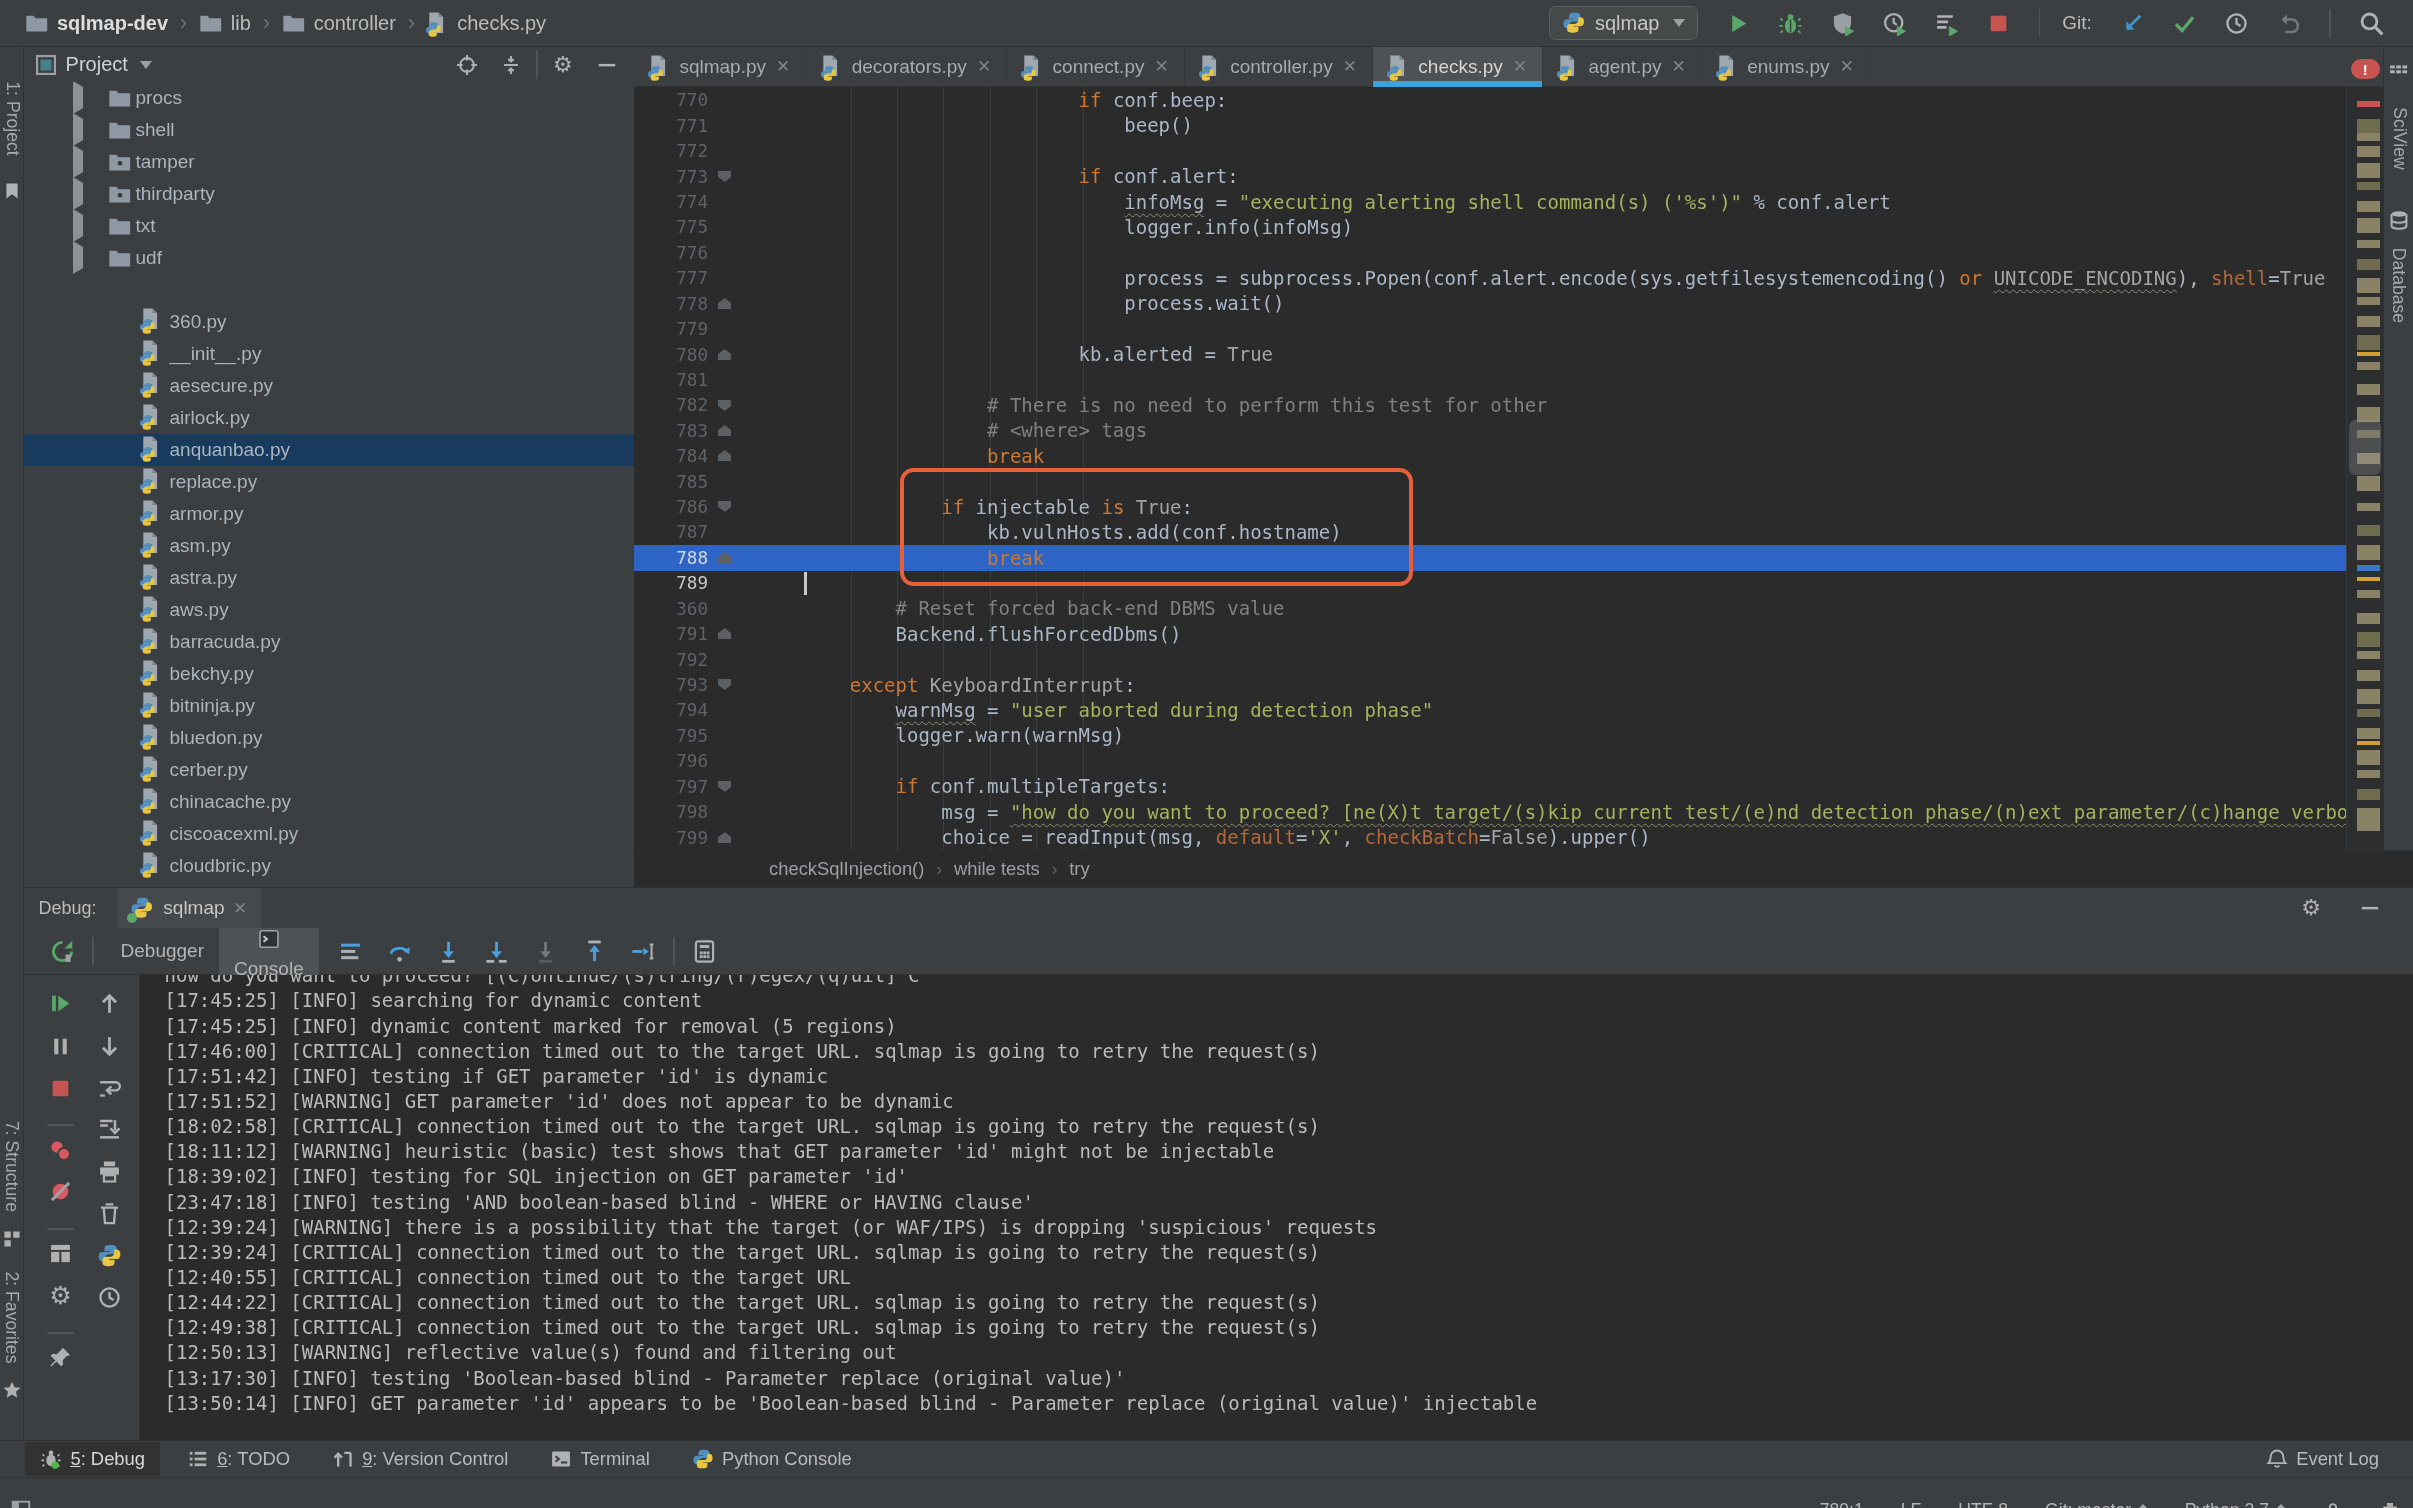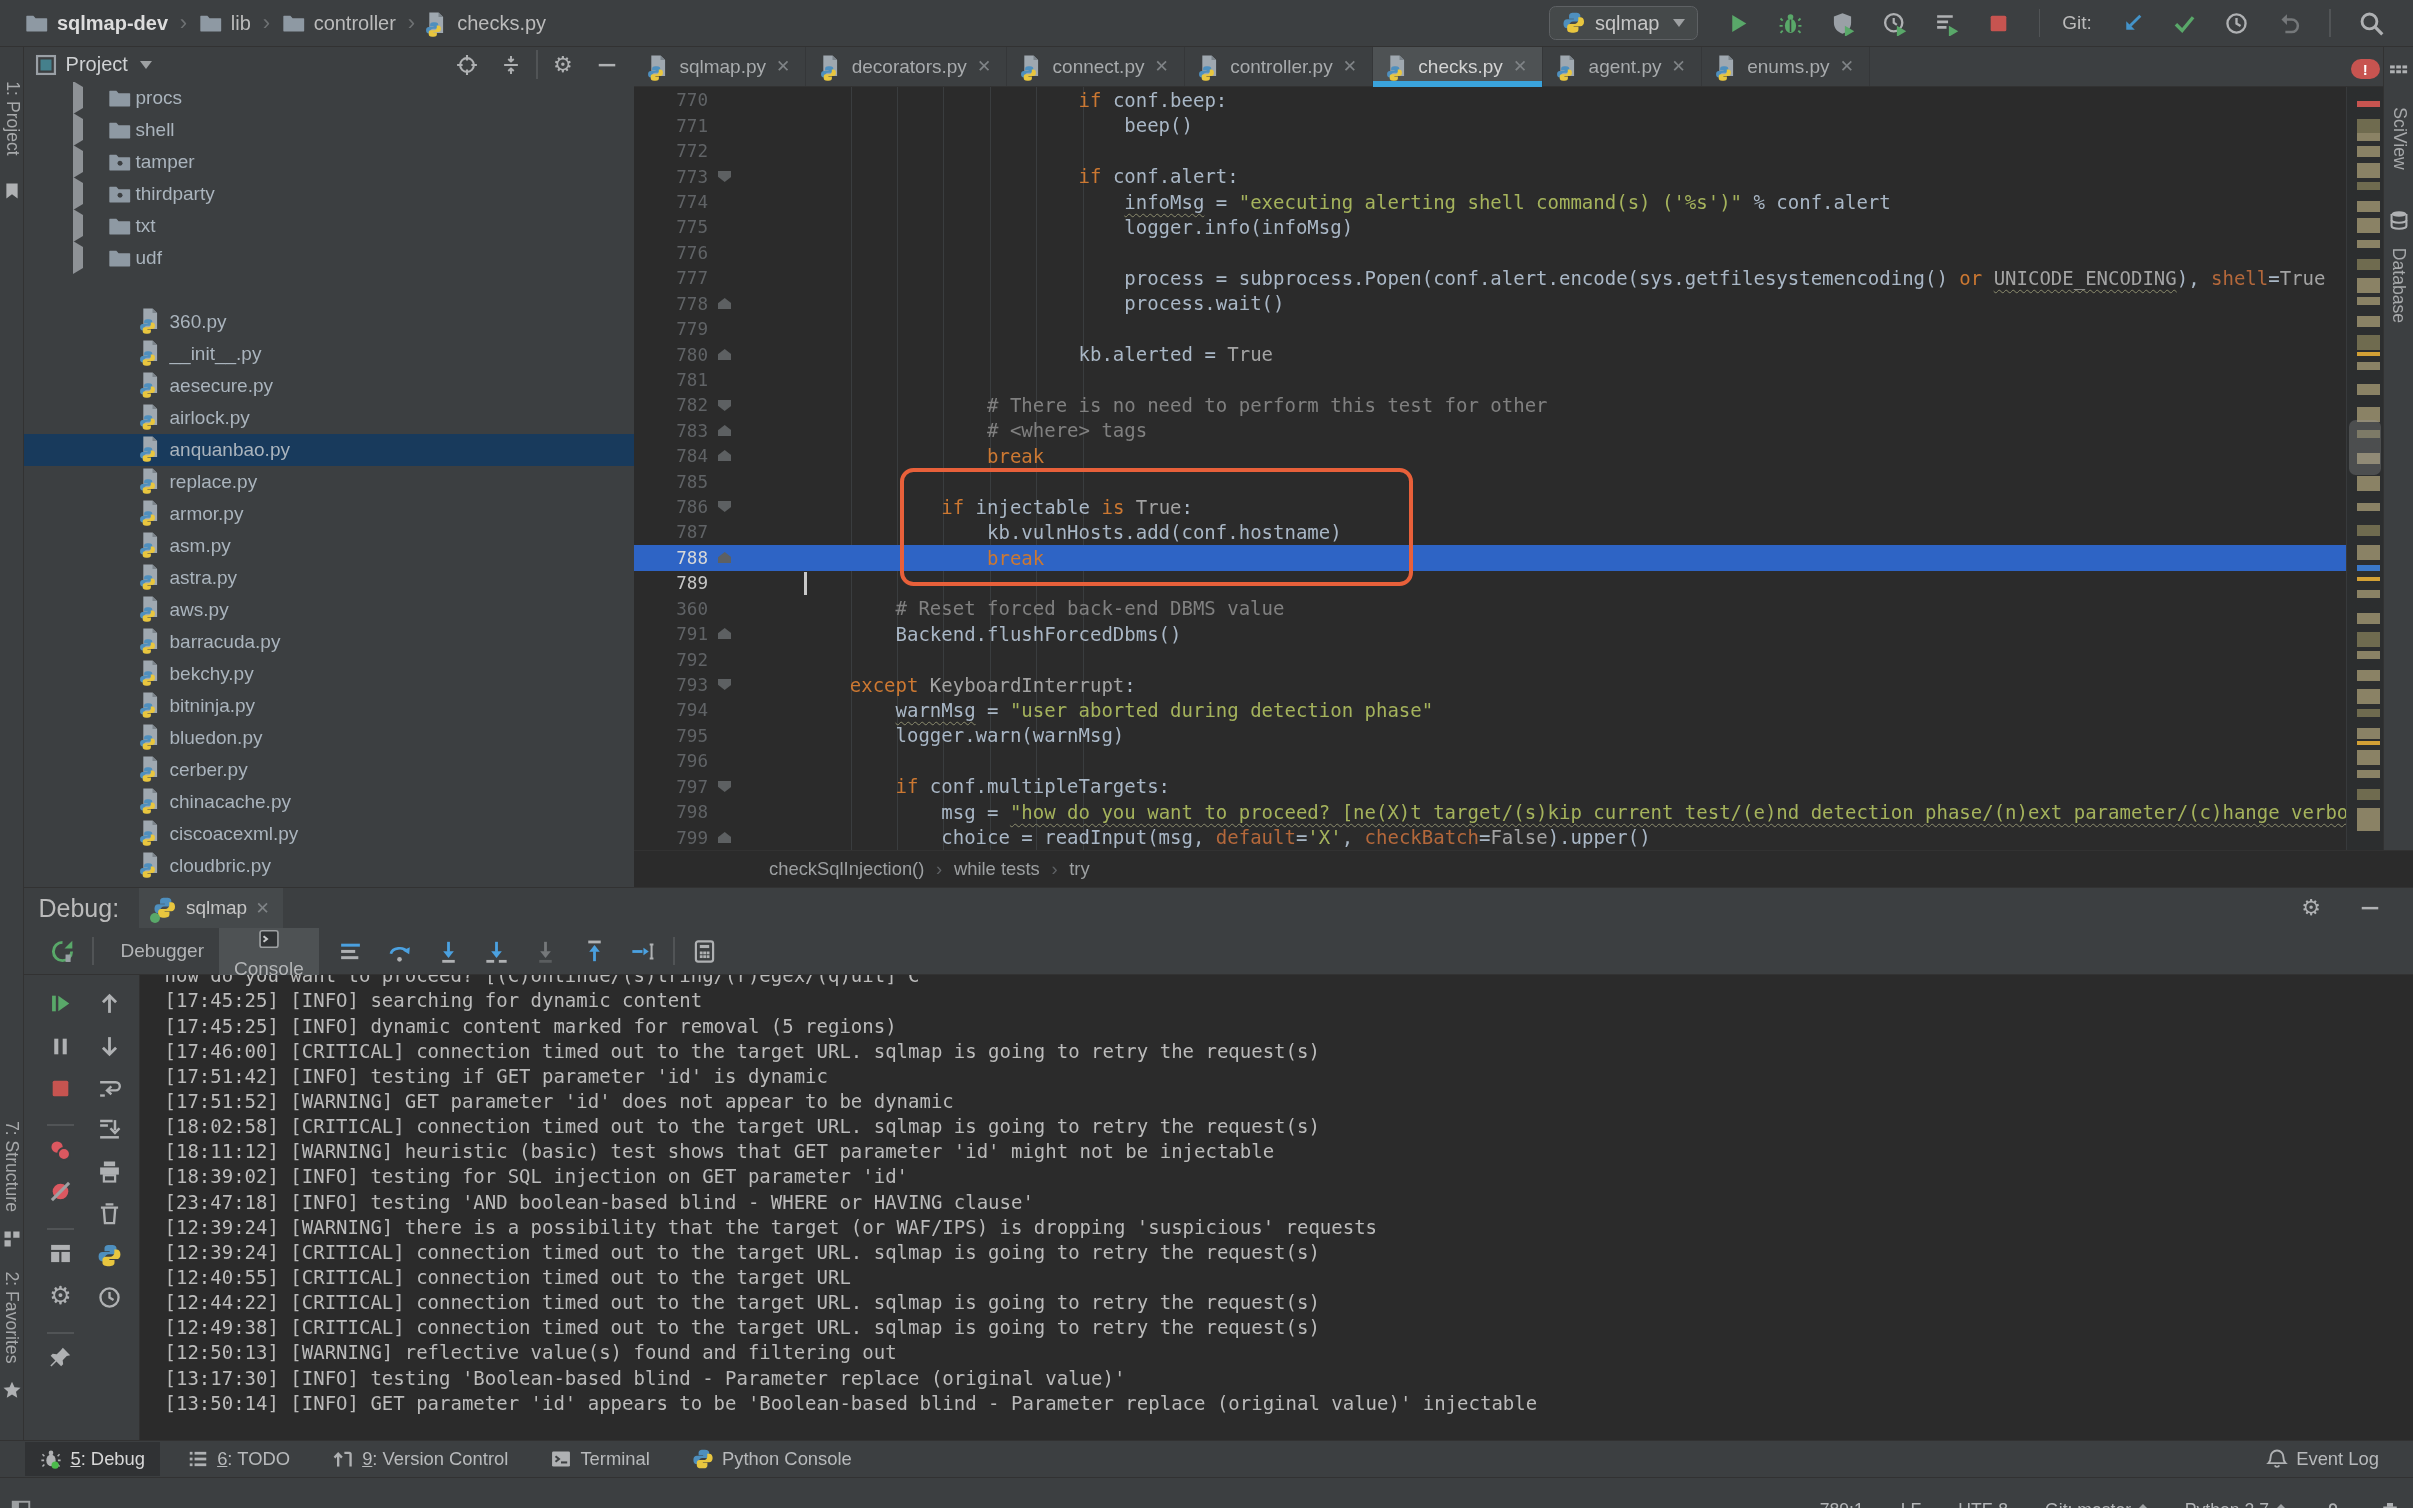--- a/index.html
+++ b/index.html
@@ -76,21 +76,21 @@
   #right-stripe .stripe-item { width:30px; }
   #right-stripe .vlabel-box { width:30px; }
 
   
   #editor-breadcrumbs { position:absolute; left:634px; top:850px; width:1779px; height:37px; background:#2b2b2b; border-top:1.7px solid #323232; display:flex; align-items:center; gap:11.7px; padding-left:135px; font-size:18.4px; color:#9da0a2; }
   #editor-breadcrumbs .bc-sep { color:#5f6265; font-size:18.4px; }
 
   
   #debug-panel { position:absolute; left:23.5px; top:887px; width:2390px; height:553px; background:#3c3f41; border-top:1.7px solid #323232; }
   #debug-header { height:40px; display:flex; align-items:center; }
-  #debug-label { font-size:25px; color:#bbbbbb; margin-left:15px; }
+  #debug-label { font-size:18px; color:#bbbbbb; margin-left:15px; }
   #debug-session-tab { margin-left:20px; height:40px; display:flex; align-items:center; gap:8.4px; background:#45494b; padding:0 13.4px; font-size:19px; color:#c6c6c6; }
   #debug-header-right { margin-left:auto; display:flex; gap:22px; padding-right:25px; }
   #debug-toolbar { height:47px; border-bottom:1.7px solid #323232; display:flex; align-items:center; position:relative; }
   .dtab { height:47px; display:flex; align-items:center; gap:8.4px; padding:0 15px; font-size:19px; color:#b3b5b7; }
   .dtab.active { background:#4e5254;flex-direction:column; }
   .pyrun { position:relative; width:25px; height:25px; }
   .pyrun .badge { position:absolute; left:-2.5px; bottom:-2.5px; width:10px; height:10px; border-radius:50%; background:#59a869; }
   #console-area { position:absolute; left:115px; top:87px; right:0; bottom:0; background:#2b2b2b; border-left:1.7px solid #323232; overflow:hidden; }
   .console-line { position:absolute; left:25px; white-space:pre; font-size:19px; line-height:25px; color:#bbbbbb; font-family:"DejaVu Sans Mono",monospace; }
   .dcol { position:absolute; width:37px; }

